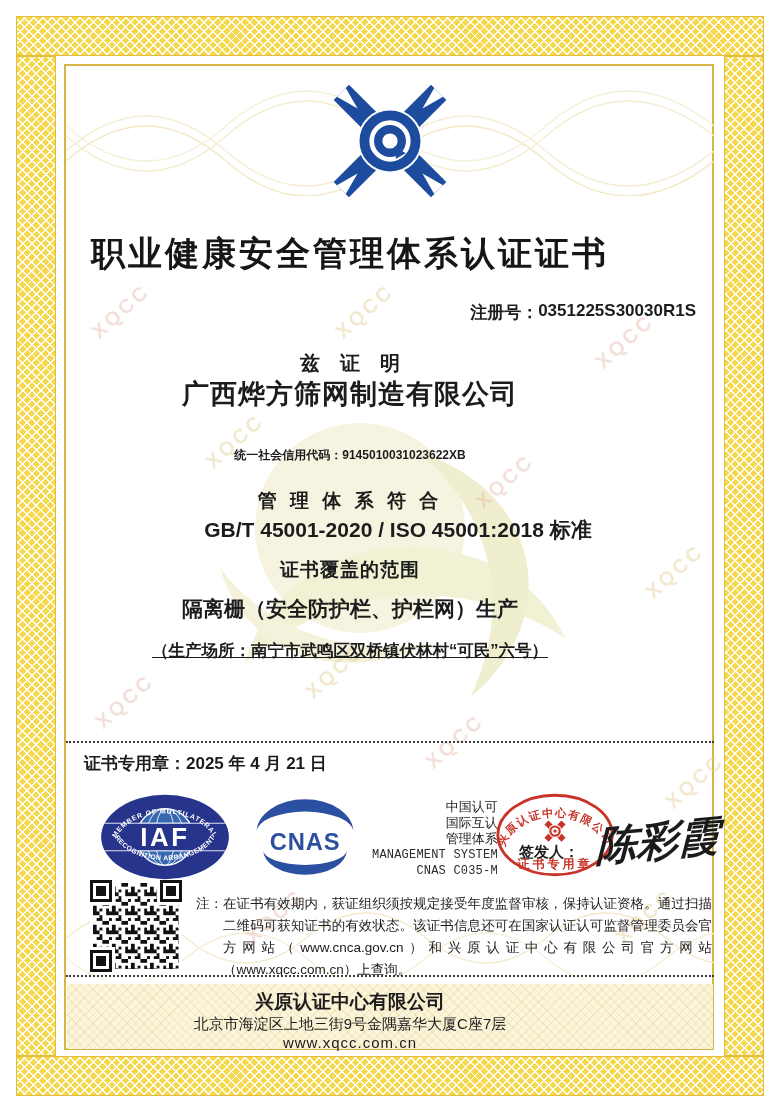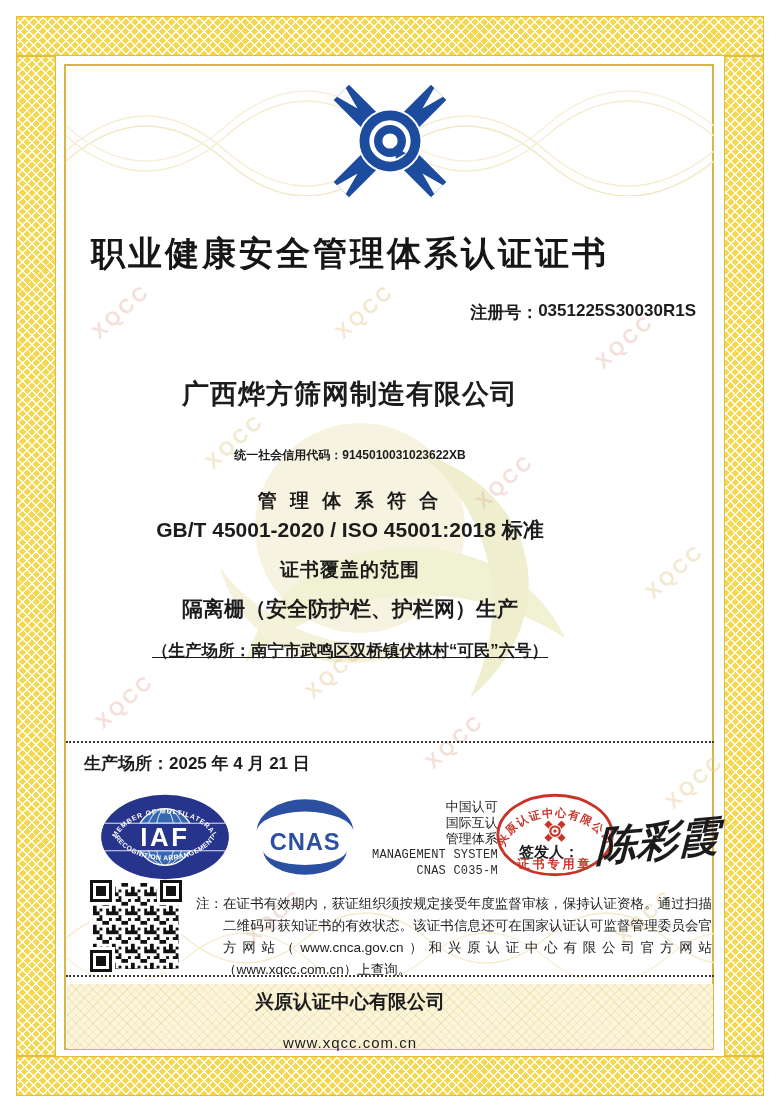--- a/index.html
+++ b/index.html
@@ -36,21 +36,21 @@
   
   .ctr{position:absolute; left:66px; width:568px; text-align:center;}
   .logo-main{position:absolute; left:331px; top:82px; width:118px; height:118px;}
   .title{top:231px; font-size:34px; font-weight:800; letter-spacing:3px; color:#161616;}
   .reg-row{position:absolute; top:301px; right:84px; font-size:17px; font-weight:700; display:flex;}
   .certify{top:350px; font-size:20px; font-weight:800;}
   .company{top:376px; font-size:27px; font-weight:800; letter-spacing:1px;}
   .addr{top:417px; font-size:18px; font-weight:600;}
   .code{top:447px; font-size:12px; font-weight:700;}
   .conformity{top:488px; font-size:19px; font-weight:800; letter-spacing:4px;}
-  .standard{top:516px; font-size:21px; font-weight:800;}
+  .standard{top:516px; font-size:21px; font-weight:800;padding-left:48px;}
   .scope-head{top:557px; font-size:19px; font-weight:800; letter-spacing:1px;}
   .scope{top:595px; font-size:21px; font-weight:800;}
   .site{top:640px; font-size:16.5px; font-weight:700;text-decoration:underline;}
   .dotted{position:absolute; left:66px; width:648px; height:0; border-top:2.5px dotted #3a3a3a;}
   .dotted-1{top:741px;} .dotted-2{top:975px;}
   .date-group{position:absolute; top:752px; font-size:17px; font-weight:700; white-space:nowrap;}
   .issue{left:84px;} .expiry{left:398px;}
   .expiry sup{font-size:10px; font-weight:700;}
   .iaf-logo{position:absolute; left:94px; top:794px; width:142px; height:86px;}
   .cnas-logo{position:absolute; left:246px; top:796px; width:118px; height:82px;}
@@ -145,31 +145,32 @@
     <path d="M64.5,65 L76,72.5 L66,78 Z" fill="#1D4C9E"></path>
   </svg>
 
   <div class="ctr title">职业健康安全管理体系认证证书</div>
 
   <div class="reg-row">
     <span>注册号：</span>
     <span>0351225S30030R1S</span>
   </div>
 
+  <div class="ctr certify">兹　证　明</div>
   <div class="ctr company">广西烨方筛网制造有限公司</div>
   <div class="ctr code">统一社会信用代码：9145010031023622XB</div>
   <div class="ctr conformity">管 理 体 系 符 合</div>
   <div class="ctr standard">GB/T 45001-2020 / ISO 45001:2018 标准</div>
   <div class="ctr scope">隔离栅（安全防护栏、护栏网）生产</div>
   <div class="ctr scope-head">证书覆盖的范围</div>
   <div class="ctr site">（生产场所：南宁市武鸣区双桥镇伏林村“可民”六号）</div>
 
   <div class="dotted dotted-1"></div>
   <div class="date-group issue">
-    <span>生产场所：</span><span>2025 年 4 月 21 日</span>
+    <span>证书专用章：</span><span>2025 年 4 月 21 日</span>
   </div>
 
   <svg class="iaf-logo" viewBox="0 0 150 100">
     <defs>
       <clipPath id="gclip">
           <circle cx="75" cy="50" r="33"></circle>
         </clipPath>
       <clipPath id="eclip">
           <ellipse cx="75" cy="50" rx="74" ry="49"></ellipse>
         </clipPath>
@@ -274,15 +275,16 @@
 
   <div class="note">
     <span class="note-label">注：</span>
     <span class="note-text">在证书有效期内，获证组织须按规定接受年度监督审核，保持认证资格。通过扫描二维码可获知证书的有效状态。该证书信息还可在国家认证认可监督管理委员会官方网站（www.cnca.gov.cn）和兴原认证中心有限公司官方网站（www.xqcc.com.cn）上查询。</span>
   </div>
 
   <div class="dotted dotted-2"></div>
 
   <div class="footer-strip"></div>
   <div class="ctr footer-company">兴原认证中心有限公司</div>
+  <div class="ctr footer-address">北京市海淀区上地三街9号金隅嘉华大厦C座7层</div>
   <div class="ctr footer-site">www.xqcc.com.cn</div>
 
 </div>
 
 </body></html>

